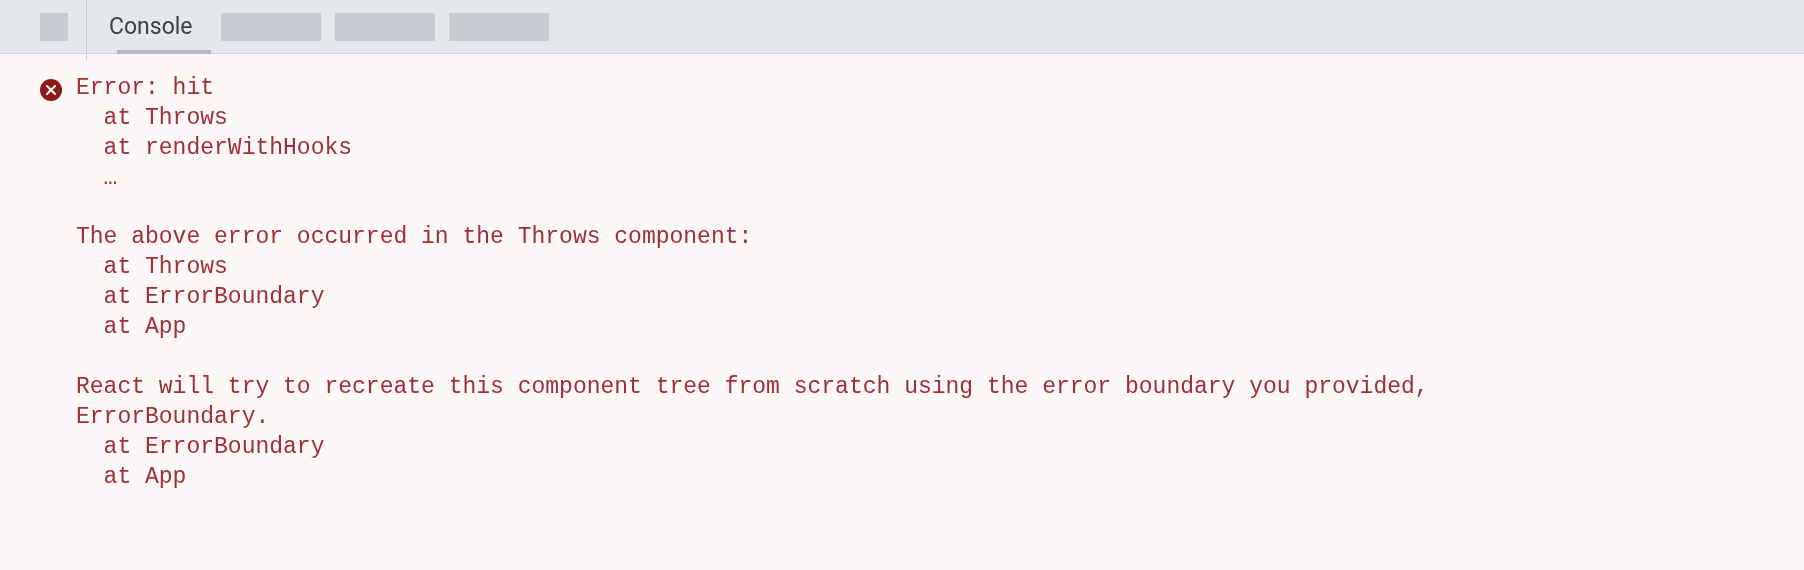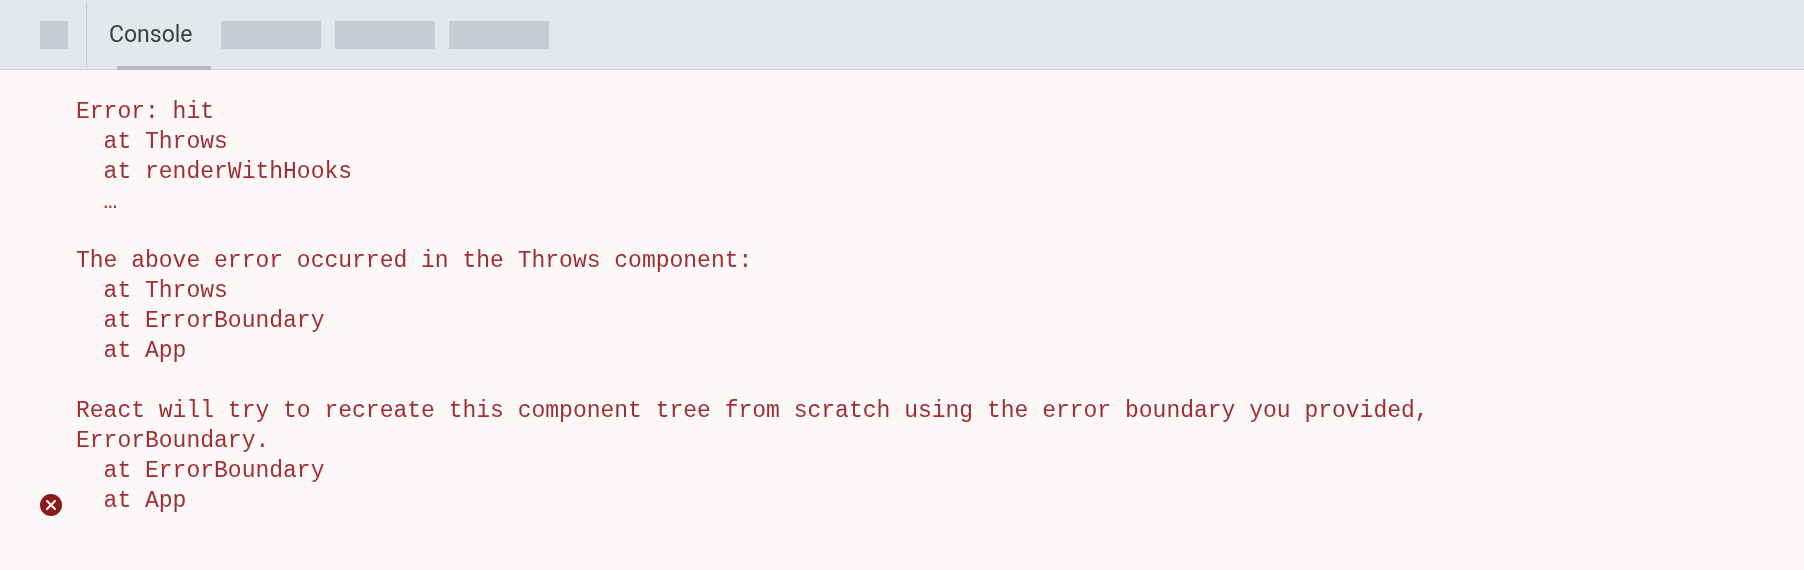--- a/index.html
+++ b/index.html
@@ -9,21 +9,21 @@
     }
     body {
       font-family: -apple-system, BlinkMacSystemFont, "Segoe UI", Roboto, Helvetica, Arial, sans-serif;
       background: #fcf8f7;
       width: 1804px;
       height: 570px;
       overflow: hidden;
     }
     .toolbar {
       background: #e4e7eb;
-      height: 70px;
+      height: 54px;
       display: flex;
       align-items: center;
       padding-left: 40px;
       position: relative;
       border-bottom: 1px solid #d0d4d9;
     }
     .toolbar-square {
       width: 28px;
       height: 28px;
       background: #c9cdd3;
@@ -52,22 +52,21 @@
       position: absolute;
       bottom: -1px;
       left: 117px;
       width: 94px;
       height: 4px;
       background: #b8bcc2;
     }
     .content {
       padding: 20px 40px 0 40px;
       display: flex;
-      align-items: flex-end;
-      margin-top: 8px;
+      align-items: flex-start;
     }
     .error-icon {
       width: 22px;
       height: 22px;
       border-radius: 50%;
       background: #8c1a1a;
       display: flex;
       align-items: center;
       justify-content: center;
       flex-shrink: 0;

